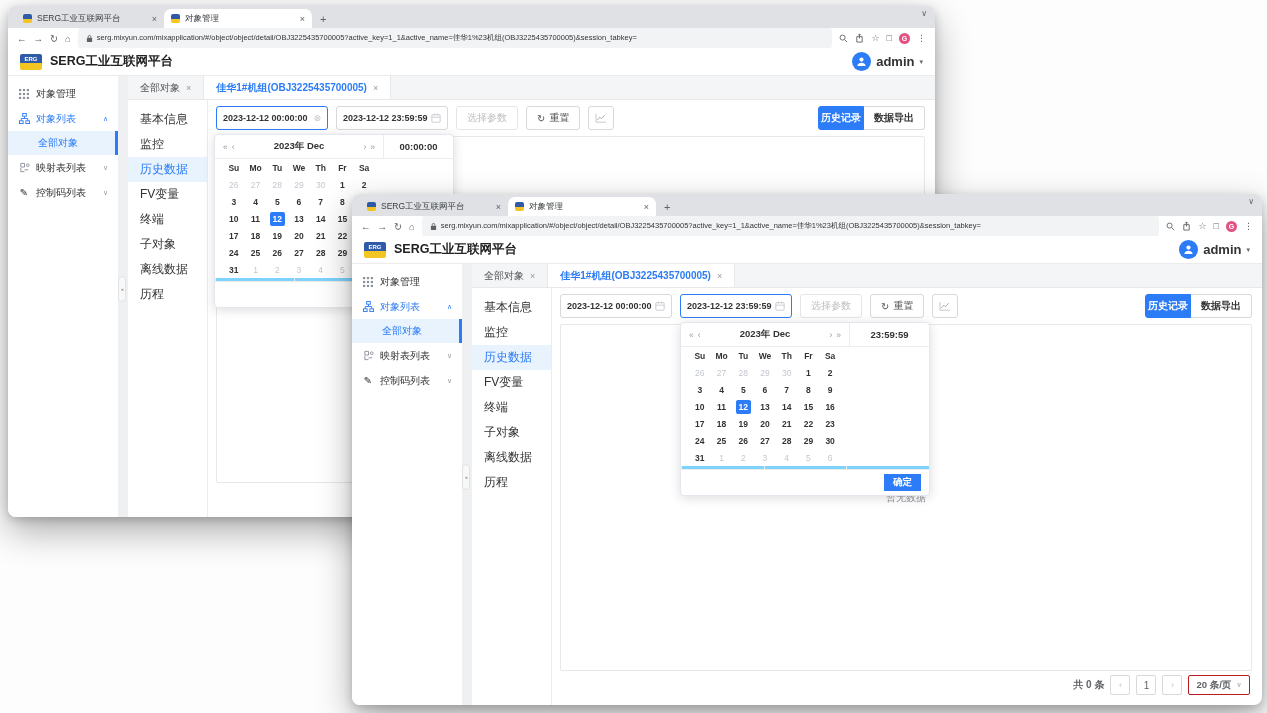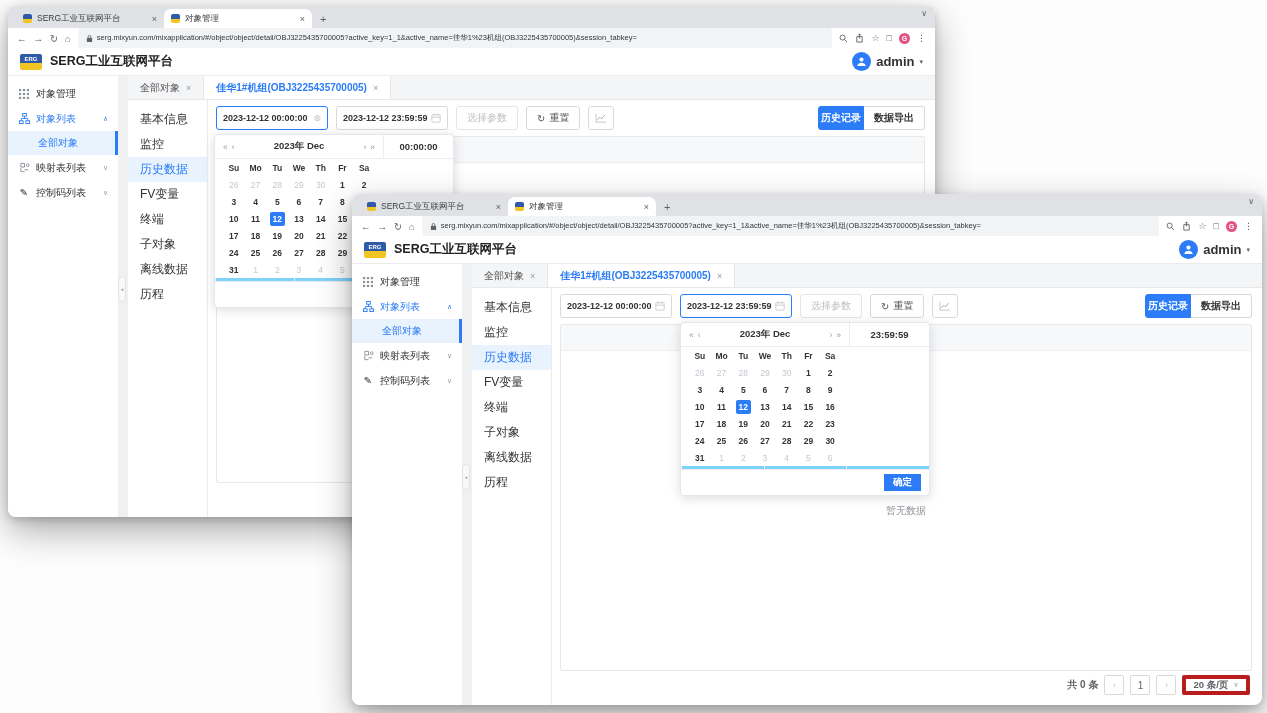--- a/index.html
+++ b/index.html
@@ -94,36 +94,36 @@
   .grp { margin-left:auto; display:flex; }
   .btn-primary { height:24px; padding:0 2px; background:#2b7cf6; border:1px solid #2b7cf6;
     border-radius:3px 0 0 3px; color:#fff; font-size:10px; font-weight:bold; display:flex;
     align-items:center; }
   .btn-plain { height:24px; padding:0 10px; background:#fff; border:1px solid #d9d9d9;
     border-left:none; border-radius:0 3px 3px 0; color:#333; font-size:10px;
     font-weight:bold; display:flex; align-items:center; }
 
   
   .panel { flex:1; border:1px solid #e8e8e8; border-radius:2px; display:flex;
-    flex-direction:column; min-height:0; }
+    min-height:0; }
   .panel-head { height:26px; background:#f7f8fa; border-bottom:1px solid #ededed;
     flex-shrink:0; }
   .panel-body { flex:1; position:relative; }
   .empty { position:absolute; left:50%; top:50%; transform:translate(-50%,-50%);
     font-size:10px; color:#909399; }
   .pagefoot { height:28px; display:flex; align-items:center; justify-content:flex-end;
     gap:6px; font-size:10px; color:#606266; flex-shrink:0; padding-right:2px; }
   .pg-total { font-weight:bold; }
   .pg-btn { width:20px; height:20px; border:1px solid #d9d9d9; border-radius:2px;
     background:#fff; display:flex; align-items:center; justify-content:center;
     color:#b4bccc; font-size:9px; }
   .pg-cur { width:20px; height:20px; border:1px solid #d9d9d9; border-radius:2px;
     background:#fff; display:flex; align-items:center; justify-content:center;
     color:#606266; font-size:10px; }
-  .pg-size { height:20px; border:4px solid #b91c1c; border-radius:2px; background:#fff;
+  .pg-size { height:20px; border:1px solid #b91c1c; border-radius:2px; background:#fff;
     padding:0 7px; display:flex; align-items:center; gap:5px; color:#606266;
     font-size:9.5px; font-weight:bold; }
   .pg-size .caret { color:#c0c4cc; font-size:7px; }
 
   
   .picker { position:absolute; top:34px; background:#fff; border:1px solid #e4e7ed;
     border-radius:4px; box-shadow:0 2px 12px rgba(0,0,0,.14); z-index:5; display:flex;
     flex-direction:column; }
   .pk-back { left:6px; width:240px; }
   .pk-front { left:128px; width:250px; }

